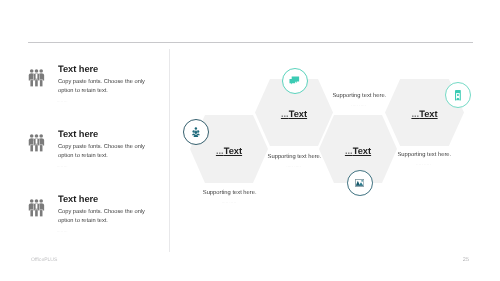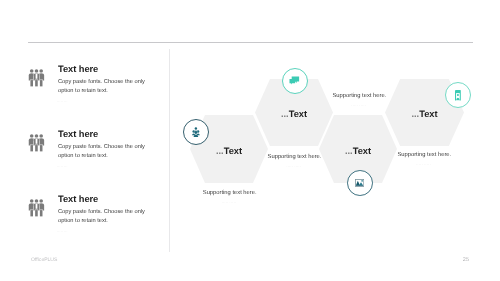--- a/index.html
+++ b/index.html
@@ -13,21 +13,21 @@
   
   .feature{position:absolute;left:29px;width:128px;}
   .feature .ic{position:absolute;left:-0.9px;top:8.2px;width:16.4px;height:17.7px;}
   .feature .ftitle{position:absolute;left:29px;top:3.2px;font-size:9.3px;font-weight:bold;color:#1c1c1c;letter-spacing:-0.05px;}
   .feature .fbody{position:absolute;left:29px;top:16.7px;width:92px;font-size:5.7px;line-height:9.5px;color:#3c3c3c;}
   .feature .ffaint{position:absolute;left:27.6px;top:37.9px;font-size:4.1px;color:#d5d5d5;letter-spacing:0px;}
 
   
   .hex{position:absolute;background:#f1f1f1;
        clip-path:polygon(19.2% 0%,80.8% 0%,100% 50%,80.8% 100%,19.2% 100%,0% 50%);}
-  .hexlabel{position:absolute;font-size:9.3px;font-weight:bold;color:#1f1f1f;text-align:center;white-space:nowrap;}
+  .hexlabel{position:absolute;font-size:9.3px;font-weight:bold;color:#1f1f1f;text-align:center;white-space:nowrap;text-decoration:underline;}
   .hexlabel .dots{color:#7a7a7a;font-weight:bold;}
 
   .sup{position:absolute;text-align:center;font-size:5.8px;color:#3a3a3a;white-space:nowrap;}
   .supfaint{position:absolute;text-align:center;font-size:4.1px;color:#d5d5d5;white-space:nowrap;letter-spacing:0px;}
 
   .circ{position:absolute;width:25px;height:25px;border-radius:50%;background:#fff;box-sizing:border-box;
         display:flex;align-items:center;justify-content:center;}
 
   
   .footer-brand{position:absolute;left:31.1px;top:256.8px;font-size:5.05px;color:#c3c3c5;letter-spacing:0px;}

